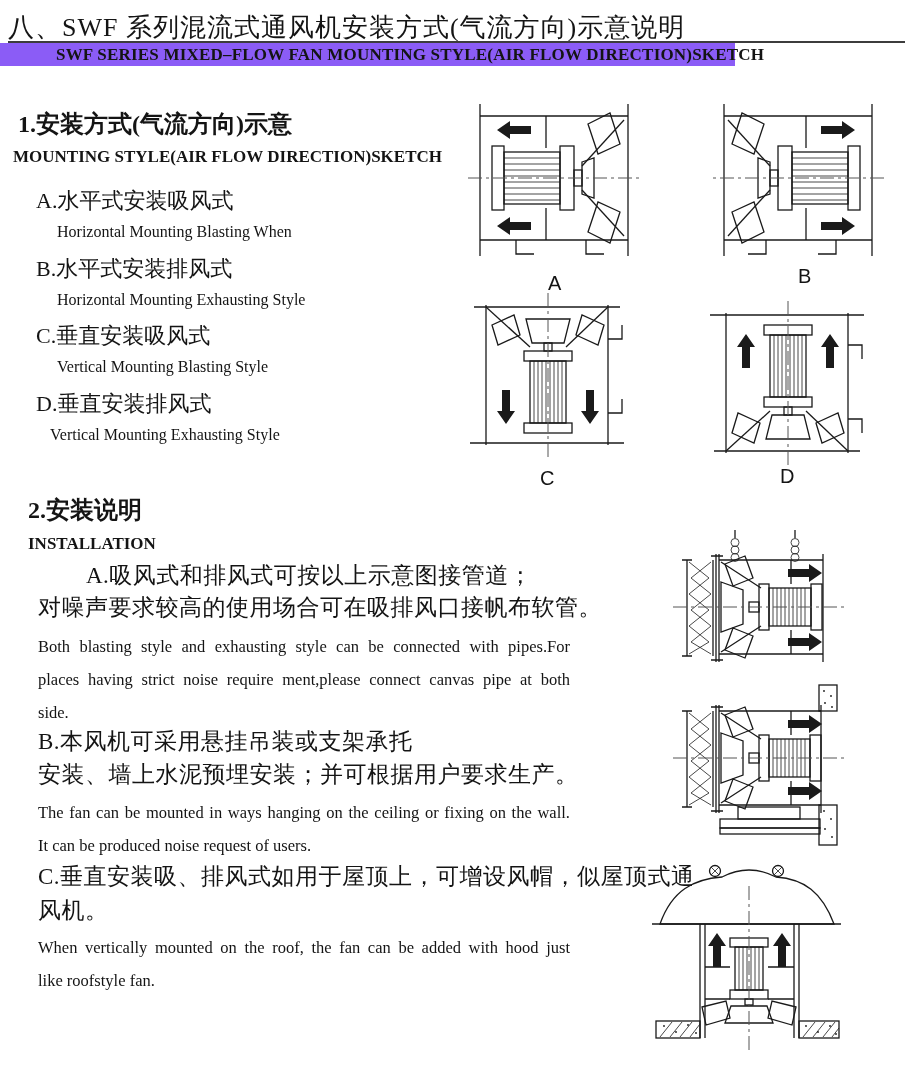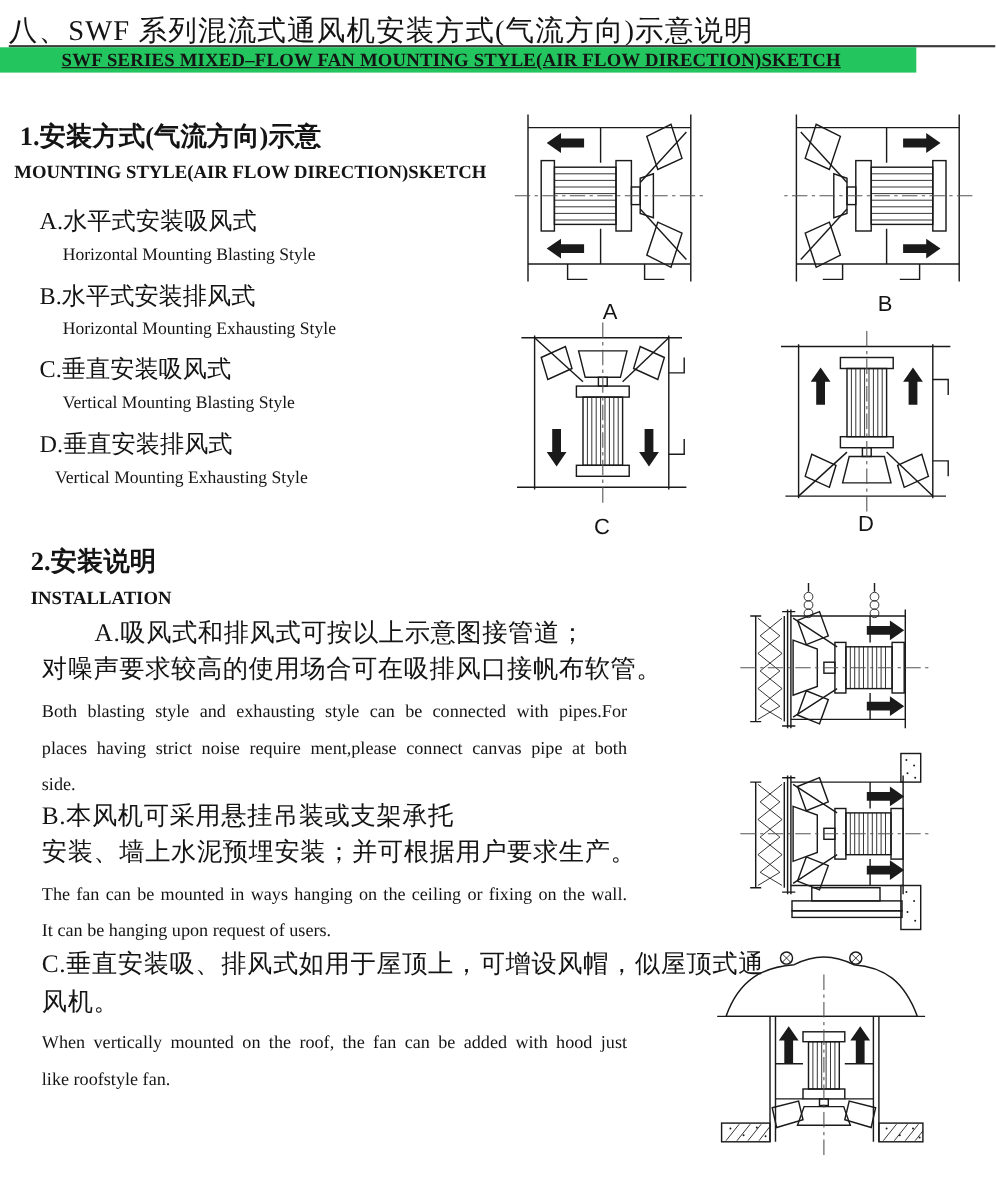--- a/index.html
+++ b/index.html
@@ -4,21 +4,21 @@
 <style>
   html,body{margin:0;padding:0;}
   body{
     width:905px;height:1086px;position:relative;background:#ffffff;
     color:#141414;font-family:"Liberation Serif","DejaVu Serif",serif;
     overflow:hidden;
   }
   .abs{position:absolute;}
   .page-title{left:8px;top:10px;font-size:26px;font-weight:normal;letter-spacing:1px;white-space:nowrap;}
   .rule{left:8px;top:41px;width:897px;height:2px;background:#3c3c3c;}
-  .subtitle-bar{left:0;top:43px;width:833px;height:23px;background:#22c55e;text-decoration:underline;}
+  .subtitle-bar{left:0;top:43px;width:735px;height:23px;background:#8b5cf6;}
   .subtitle-bar span{display:block;padding-left:56px;font-size:17px;font-weight:bold;line-height:23px;letter-spacing:.2px;white-space:nowrap;}
   .h-zh{font-weight:bold;font-size:24px;white-space:nowrap;}
   .h-en{font-weight:bold;font-size:17px;white-space:nowrap;}
   .item-zh{font-size:22px;white-space:nowrap;}
   .item-en{font-size:16px;white-space:nowrap;}
   .body-zh{font-size:23px;white-space:nowrap;letter-spacing:.5px;}
   .body-en{font-size:16.5px;width:532px;}
   .jus{text-align:justify;text-align-last:justify;}
   .diagram-label{font-family:"Liberation Sans","DejaVu Sans",sans-serif;font-size:20px;fill:#141414;}
   svg{display:block;}
@@ -34,21 +34,21 @@
 <div class="abs page-title">八、SWF 系列混流式通风机安装方式(气流方向)示意说明</div>
 <div class="abs rule"></div>
 <div class="abs subtitle-bar">
   <span>SWF SERIES MIXED–FLOW FAN MOUNTING STYLE(AIR FLOW DIRECTION)SKETCH</span>
 </div>
 
 <div class="abs h-zh" style="left:18px;top:108px;">1.安装方式(气流方向)示意</div>
 <div class="abs h-en" style="left:13px;top:147px;">MOUNTING STYLE(AIR FLOW DIRECTION)SKETCH</div>
 
 <div class="abs item-zh" style="left:36px;top:186px;">A.水平式安装吸风式</div>
-<div class="abs item-en" style="left:57px;top:223px;">Horizontal Mounting Blasting Style</div>
+<div class="abs item-en" style="left:57px;top:223px;">Horizontal Mounting Blasting When</div>
 <div class="abs item-zh" style="left:36px;top:254px;">B.水平式安装排风式</div>
 <div class="abs item-en" style="left:57px;top:291px;">Horizontal Mounting Exhausting Style</div>
 <div class="abs item-zh" style="left:36px;top:321px;">C.垂直安装吸风式</div>
 <div class="abs item-en" style="left:57px;top:358px;">Vertical Mounting Blasting Style</div>
 <div class="abs item-zh" style="left:36px;top:389px;">D.垂直安装排风式</div>
 <div class="abs item-en" style="left:50px;top:426px;">Vertical Mounting Exhausting Style</div>
 
 <svg class="abs" style="left:466px;top:100px;" width="178" height="196" viewBox="0 0 178 196">
   <g>
     <line class="ln" x1="14" y1="4" x2="14" y2="156"></line>
@@ -172,21 +172,21 @@
 
 <div class="abs body-zh" style="left:38px;top:560px;margin-left:48px;">A.吸风式和排风式可按以上示意图接管道；</div>
 <div class="abs body-zh" style="left:38px;top:592px;">对噪声要求较高的使用场合可在吸排风口接帆布软管。</div>
 <div class="abs body-en jus" style="left:38px;top:637px;">Both blasting style and exhausting style can be connected with pipes.For</div>
 <div class="abs body-en jus" style="left:38px;top:670px;">places having strict noise require ment,please connect canvas pipe at both</div>
 <div class="abs body-en" style="left:38px;top:703px;">side.</div>
 
 <div class="abs body-zh" style="left:38px;top:726px;">B.本风机可采用悬挂吊装或支架承托</div>
 <div class="abs body-zh" style="left:38px;top:759px;">安装、墙上水泥预埋安装；并可根据用户要求生产。</div>
 <div class="abs body-en jus" style="left:38px;top:803px;">The fan can be mounted in ways hanging on the ceiling or fixing on the wall.</div>
-<div class="abs body-en" style="left:38px;top:836px;">It can be hanging upon request of users.</div>
+<div class="abs body-en" style="left:38px;top:836px;">It can be produced noise request of users.</div>
 
 <div class="abs body-zh" style="left:38px;top:861px;">C.垂直安装吸、排风式如用于屋顶上，可增设风帽，似屋顶式通</div>
 <div class="abs body-zh" style="left:38px;top:895px;">风机。</div>
 <div class="abs body-en jus" style="left:38px;top:938px;">When vertically mounted on the roof, the fan can be added with hood just</div>
 <div class="abs body-en" style="left:38px;top:971px;">like roofstyle fan.</div>
 
 <svg class="abs" style="left:643px;top:518px;" width="262" height="164" viewBox="0 0 262 164">
   <g>
     <path class="ln" d="M92,12v8M152,12v8"></path>
     <circle class="thin" cx="92" cy="24.5" r="4"></circle>

